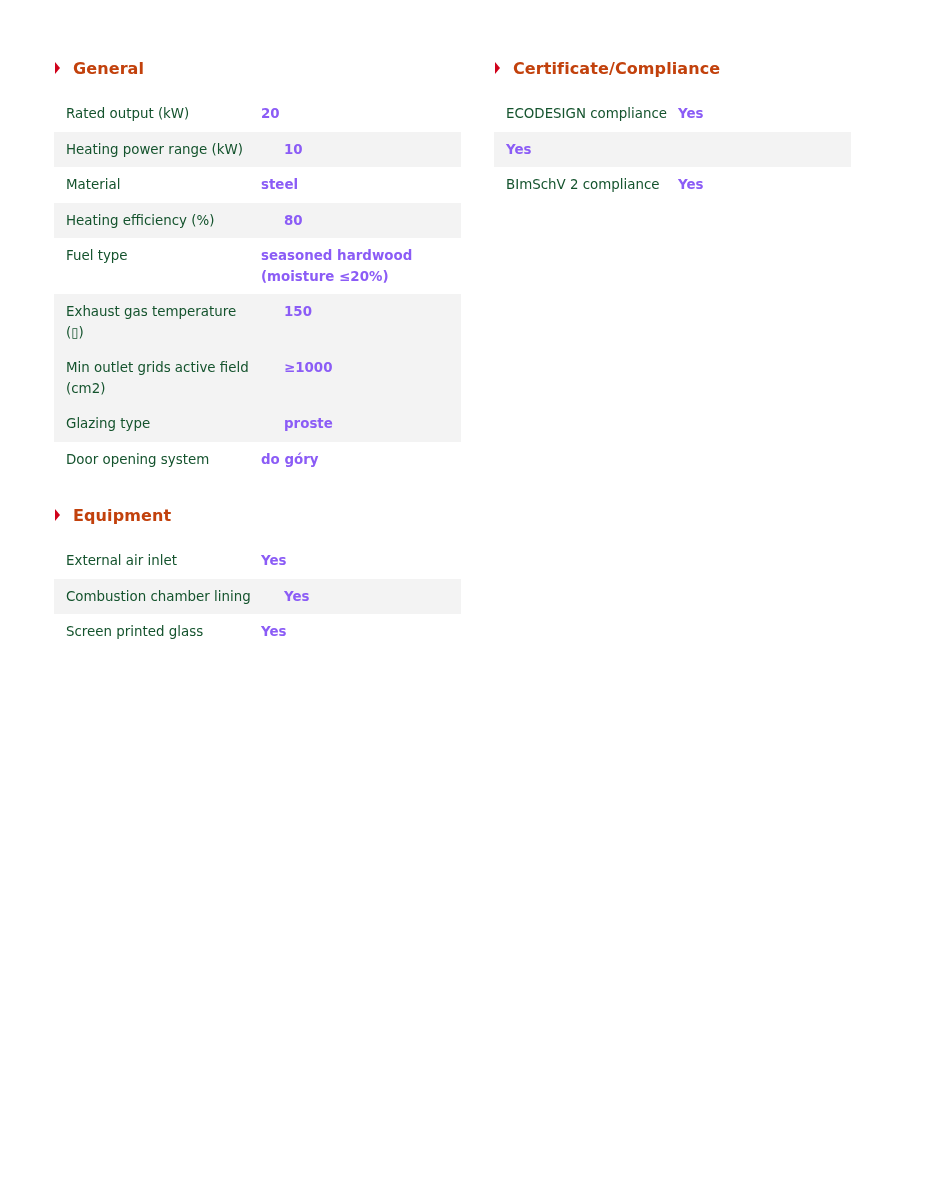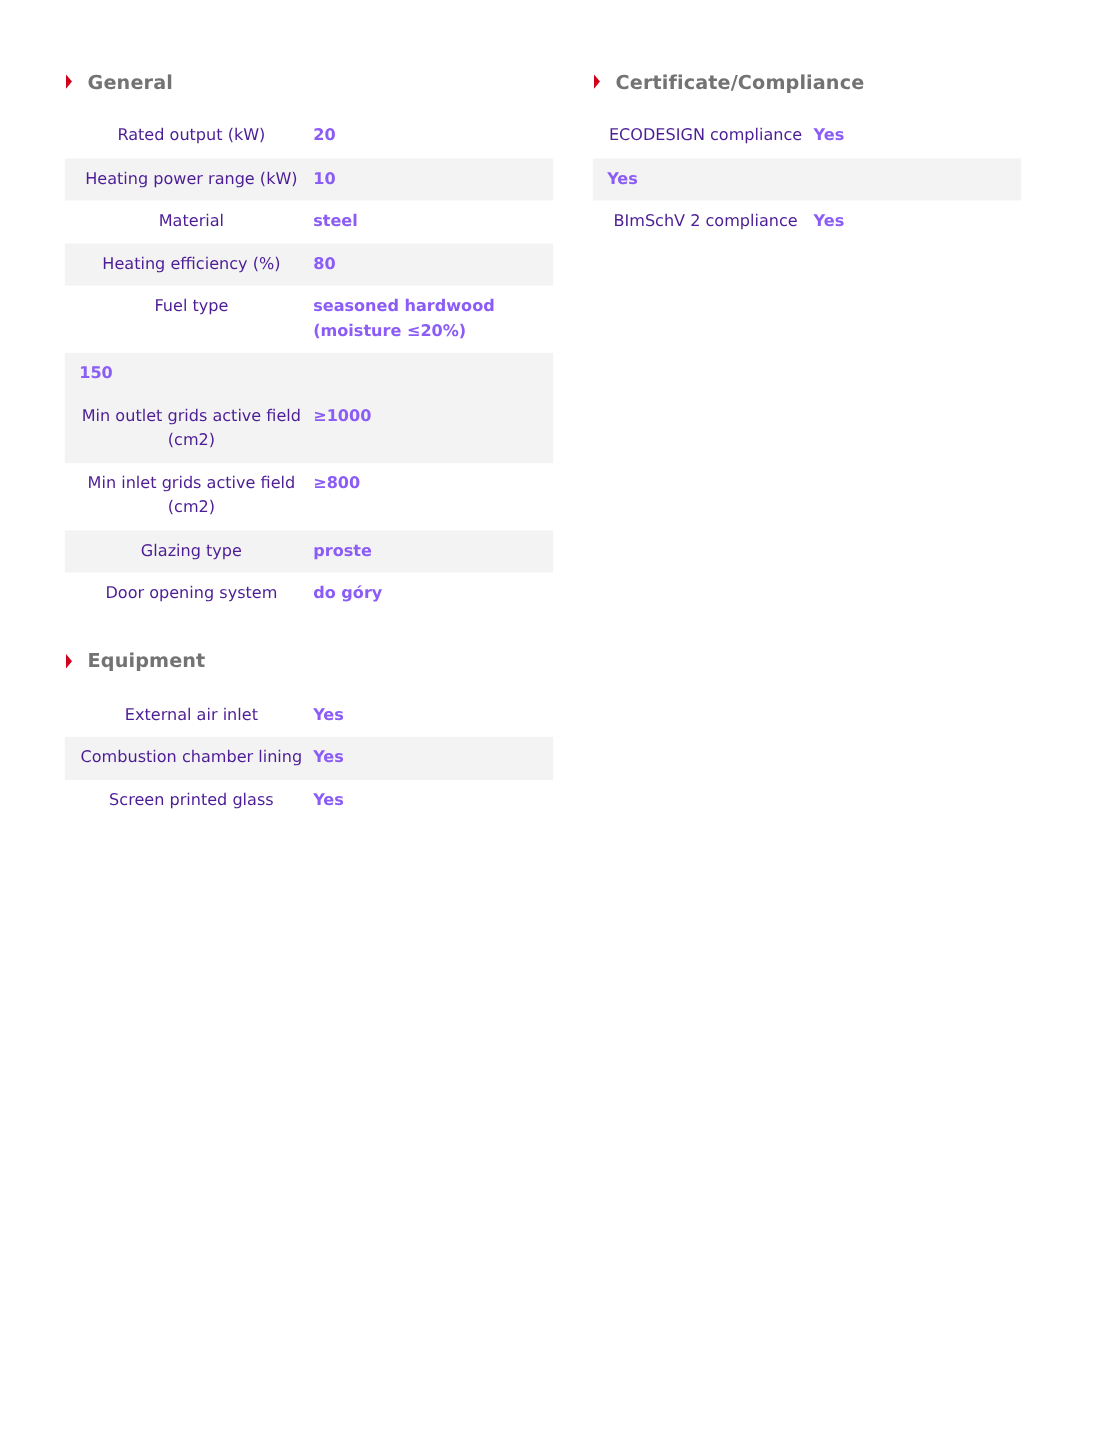--- a/index.html
+++ b/index.html
@@ -34,35 +34,35 @@
       height: 0;
       border-top: 6px solid transparent;
       border-bottom: 6px solid transparent;
       border-left: 5px solid #d0021b;
       margin-right: 13px;
       margin-left: 1px;
     }
     .section-title {
       font-size: 16px;
       font-weight: bold;
-      color: #737373;
+      color: #c2410c;
       letter-spacing: 0.1px;
     }
     .row {
       display: flex;
       align-items: flex-start;
       padding: 8px 0 7px 12px;
       min-height: 19px;
       font-size: 13.4px;
       line-height: 20.5px;
     }
-    .row.alt { background: #f3f3f3; }
+    .row.alt { background: #f3f3f3; gap: 23px; }
     .col-left .row .label { width: 195px; flex: 0 0 195px; }
     .col-right .row .label { width: 172px; flex: 0 0 172px; }
-    .label { color: #4c1d95; padding-right: 8px; box-sizing: border-box; text-align: center; }
+    .label { color: #14532d; padding-right: 8px; box-sizing: border-box; }
     .value { font-weight: bold; color: #8b5cf6; flex: 1; }
   </style>
 </head>
 <body>
 
 <div class="col col-left">
 
   <section class="section">
     <div class="section-header">
       <span class="arrow"></span>
@@ -83,29 +83,26 @@
       </div>
       <div class="row alt">
         <span class="label">Heating efficiency (%)</span>
         <span class="value">80</span>
       </div>
       <div class="row">
         <span class="label">Fuel type</span>
         <span class="value">seasoned hardwood (moisture ≤20%)</span>
       </div>
       <div class="row alt">
+        <span class="label">Exhaust gas temperature (▯)</span>
         <span class="value">150</span>
       </div>
       <div class="row alt">
         <span class="label">Min outlet grids active field (cm2)</span>
         <span class="value">≥1000</span>
-      </div>
-      <div class="row">
-        <span class="label">Min inlet grids active field (cm2)</span>
-        <span class="value">≥800</span>
       </div>
       <div class="row alt">
         <span class="label">Glazing type</span>
         <span class="value">proste</span>
       </div>
       <div class="row">
         <span class="label">Door opening system</span>
         <span class="value">do góry</span>
       </div>
     </div>

